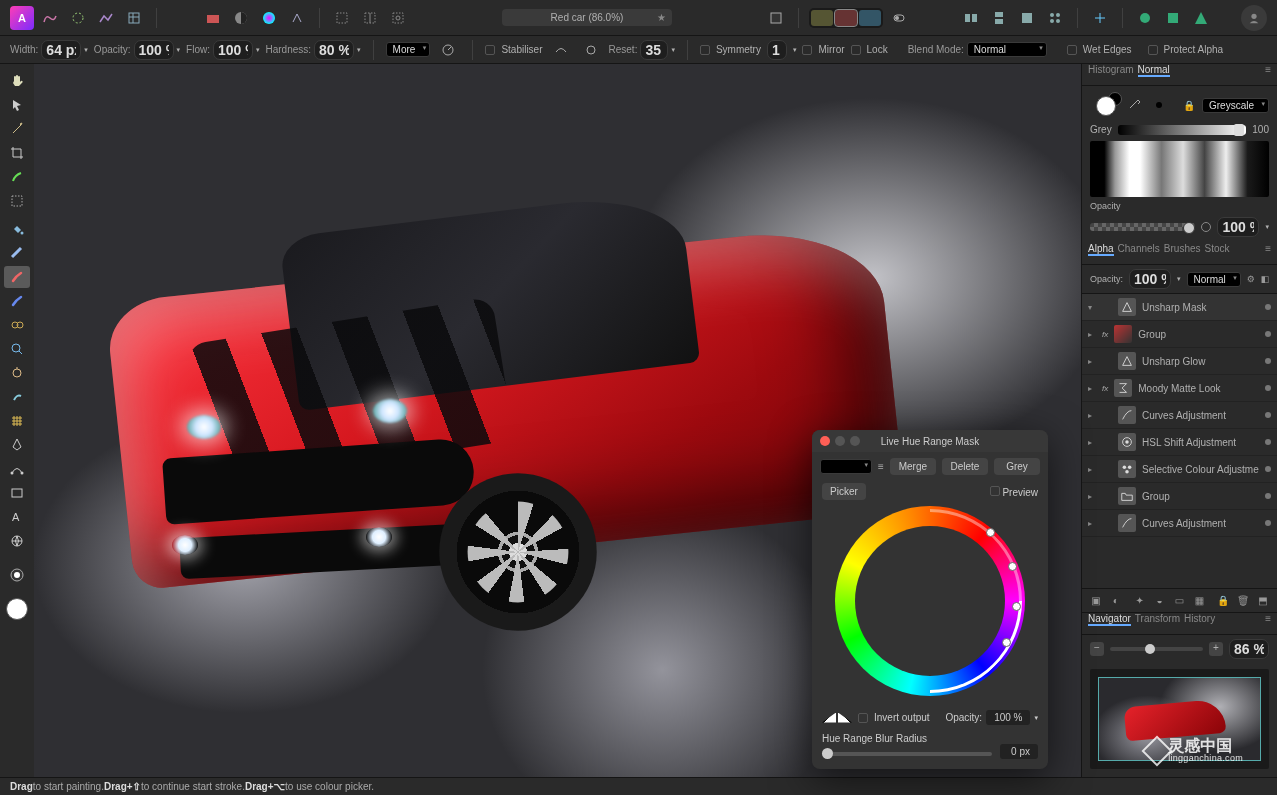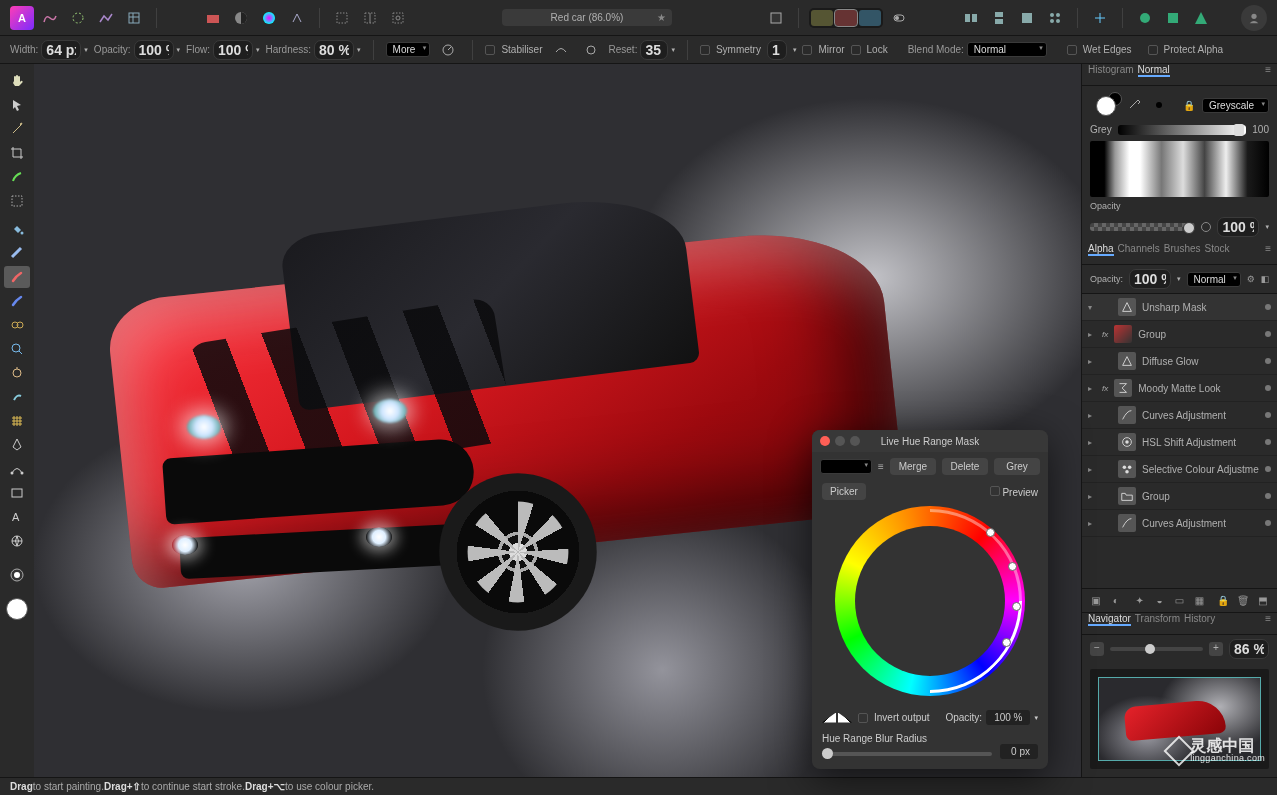--- a/index.html
+++ b/index.html
@@ -79,21 +79,21 @@
 .nav-panel{border-top:1px solid #151515;}
 .nav-controls{padding:4px 8px;display:flex;align-items:center;gap:6px;}
 .nav-controls .track{flex:1;height:4px;background:#444;border-radius:2px;position:relative;}
 .nav-controls .track .thumb{position:absolute;left:38%;top:-3px;width:10px;height:10px;background:#ccc;border-radius:50%;}
 .nav-preview{margin:6px 8px 8px;height:100px;background:#1a1a1a;border-radius:2px;position:relative;overflow:hidden;}
 .nav-preview-img{position:absolute;inset:8px;background:
   radial-gradient(ellipse 60px 45px at 75% 35%, rgba(210,210,215,0.8), transparent),
   radial-gradient(ellipse 55px 40px at 30% 70%, rgba(200,200,210,0.7), transparent),
   #2a2a2e;border:1px solid #5aa;}
 .nav-car{position:absolute;left:16%;top:30%;width:62%;height:42%;background:linear-gradient(140deg,#e6222a,#8a0408);border-radius:14px 34px 8px 8px;transform:rotate(-5deg);}
-.watermark{position:absolute;right:4px;bottom:6px;color:rgba(255,255,255,0.85);font-size:14px;display:flex;align-items:center;pointer-events:none;}
+.watermark{position:absolute;right:26px;bottom:6px;color:rgba(255,255,255,0.85);font-size:14px;display:flex;align-items:center;pointer-events:none;}
 .watermark .logo{width:22px;height:22px;border:2px solid rgba(255,255,255,0.8);transform:rotate(45deg);}
 .watermark .txt{display:flex;flex-direction:column;line-height:1;}
 .watermark .cn{font-size:16px;font-weight:bold;}
 .watermark .en{font-size:9px;letter-spacing:0.3px;}
 .status-bar{height:18px;background:#2a2a2a;border-top:1px solid #151515;display:flex;align-items:center;padding:0 10px;font-size:10px;color:#aaa;}
 .status-bar b{color:#ddd;}
 
 
 .dialog{position:absolute;left:812px;top:430px;width:236px;background:#333;border-radius:8px;box-shadow:0 10px 40px rgba(0,0,0,0.6);font-size:10px;color:#ccc;overflow:hidden;}
 .dialog-title{height:22px;display:flex;align-items:center;justify-content:center;background:#383838;position:relative;font-size:10px;}
@@ -556,21 +556,21 @@
             <span class="dot"></span>
           </div>
           <div class="layer-item">
             <span class="arrow">▸</span>
             <span style="width:10px"></span>
             <span class="thumb ">
               <svg viewBox="0 0 16 16">
                 <path d="M3 13 L8 3 L13 13 Z" stroke="#ddd" fill="none"></path>
               </svg>
             </span>
-            <span class="name">Diffuse Glow</span>
+            <span class="name">Unsharp Glow</span>
             <span class="dot"></span>
           </div>
           <div class="layer-item">
             <span class="arrow">▸</span>
             <span class="fx">fx</span>
             <span class="thumb ">
               <svg viewBox="0 0 16 16">
                 <path d="M4 3 H12 L7 8 L12 13 H4" stroke="#ddd" fill="none"></path>
               </svg>
             </span>

